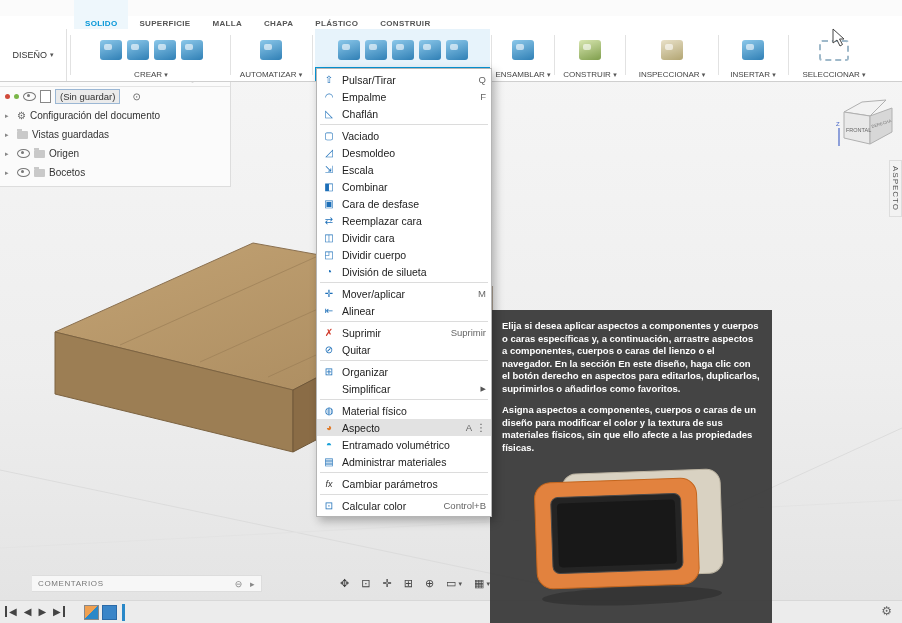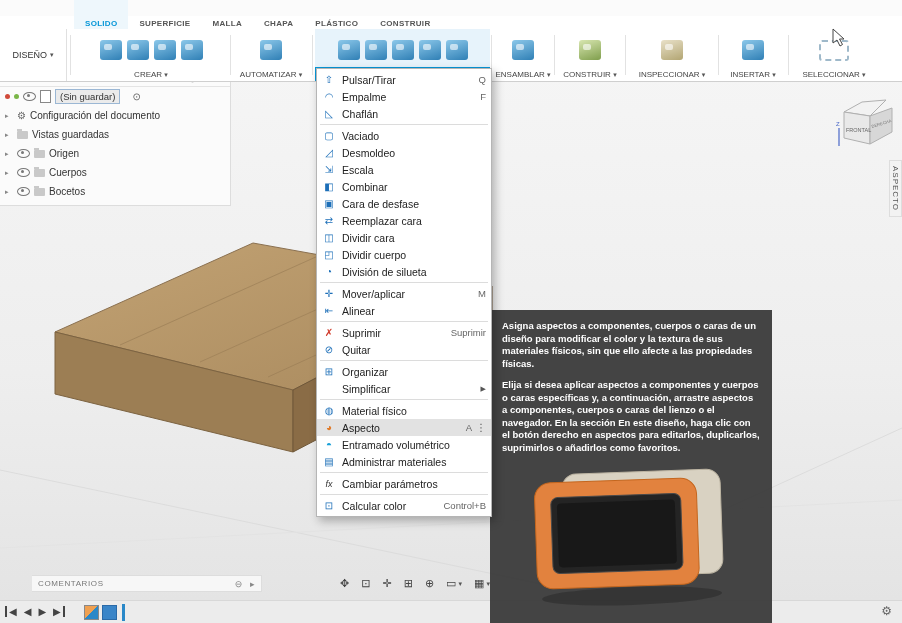--- a/index.html
+++ b/index.html
@@ -260,26 +260,20 @@
     <div class="brow">
       <span class="chev">▸</span>
       <span class="eye"></span>
       <span class="folder"></span>
       <span>Origen</span>
     </div>
     <div class="brow">
       <span class="chev">▸</span>
       <span class="eye"></span>
       <span class="folder"></span>
-      <span>Cuerpos</span>
-    </div>
-    <div class="brow">
-      <span class="chev">▸</span>
-      <span class="eye"></span>
-      <span class="folder"></span>
       <span>Bocetos</span>
     </div>
   </div>
 
   <div class="menu">
     <div class="mrow">
       <span class="mi">⇧</span>
       <span class="ml">Pulsar/Tirar</span>
       <span class="ms">Q</span>
     </div>
@@ -385,22 +379,22 @@
     </div>
     <div class="msep"></div>
     <div class="mrow">
       <span class="mi">⊡</span>
       <span class="ml">Calcular color</span>
       <span class="ms">Control+B</span>
     </div>
   </div>
 
   <div class="tooltipPanel">
+    <p>Elija si desea aplicar aspectos a componentes y cuerpos o caras específicas y, a continuación, arrastre aspectos a componentes, cuerpos o caras del lienzo o el navegador. En la sección En este diseño, haga clic con el botón derecho en aspectos para editarlos, duplicarlos, suprimirlos o añadirlos como favoritos.</p>
     <p>Asigna aspectos a componentes, cuerpos o caras de un diseño para modificar el color y la textura de sus materiales físicos, sin que ello afecte a las propiedades físicas.</p>
-    <p>Elija si desea aplicar aspectos a componentes y cuerpos o caras específicas y, a continuación, arrastre aspectos a componentes, cuerpos o caras del lienzo o el navegador. En la sección En este diseño, haga clic con el botón derecho en aspectos para editarlos, duplicarlos, suprimirlos o añadirlos como favoritos.</p>
     <div class="tt-img">
       <svg width="258" height="158" viewBox="0 0 258 158">
         <g transform="rotate(-2 129 79)">
           <ellipse cx="128" cy="138" rx="90" ry="9" fill="#2c2c2c" opacity="0.6"></ellipse>
           <rect x="62" y="14" width="158" height="104" rx="14" fill="#d9d2c2" stroke="#bcb4a2"></rect>
           <rect x="34" y="22" width="162" height="106" rx="16" fill="#e2823e" stroke="#c4661e"></rect>
           <rect x="50" y="37" width="130" height="76" rx="7" fill="#242424" stroke="#4a4a4a"></rect>
           <rect x="56" y="43" width="118" height="64" rx="4" fill="#181818"></rect>
         </g>
       </svg>

